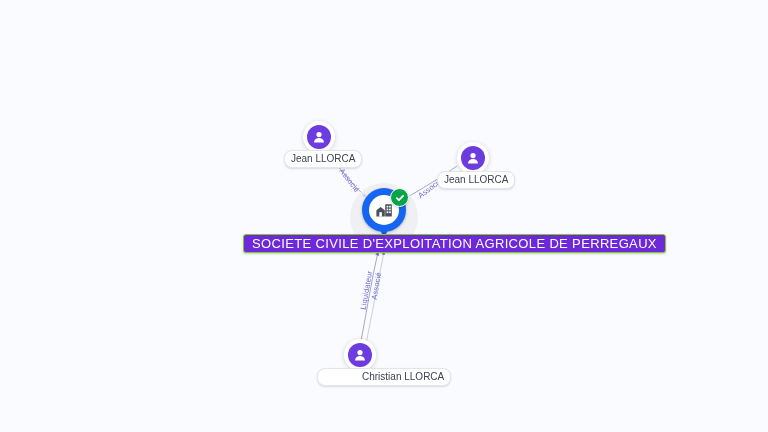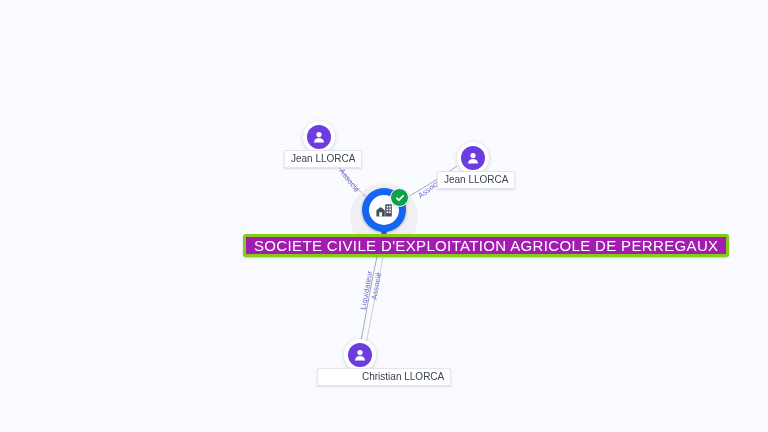--- a/index.html
+++ b/index.html
@@ -99,27 +99,27 @@
   .verified-badge svg { display: block; }
 
   
   .company-label {
     position: absolute;
     left: 243px;
     top: 234px;
     height: 17px;
     line-height: 17px;
     padding: 0 8px;
-    background: #a21caf;
+    background: #6d28d9;
     color: #ffffff;
-    font-size: 15px;
+    font-size: 13px;
     letter-spacing: .35px;
     white-space: nowrap;
     border-radius: 3px;
-    border: 3px solid #84cc16;
+    border: 1px solid #84cc16;
     box-shadow: 0 1px 2px rgba(20,50,120,.25);
     font-family: "Liberation Sans", sans-serif;
   }
 
   
   .person-node {
     position: absolute;
     width: 32px;
     height: 32px;
   }
@@ -146,21 +146,21 @@
 
   .person-label {
     position: absolute;
     height: 16px;
     line-height: 15px;
     padding: 0 6px;
     background: #ffffff;
     color: #3c4352;
     font-size: 10px;
     white-space: nowrap;
-    border-radius: 1px;
+    border-radius: 8px;
     border: 1px solid #e2e5ec;
     box-shadow: 0 1px 2px rgba(40,50,90,.16);
     font-family: "Liberation Sans", sans-serif;
   }
 
   
   .edge-label {
     position: absolute;
     color: #6f63d6;
     font-size: 7.5px;

